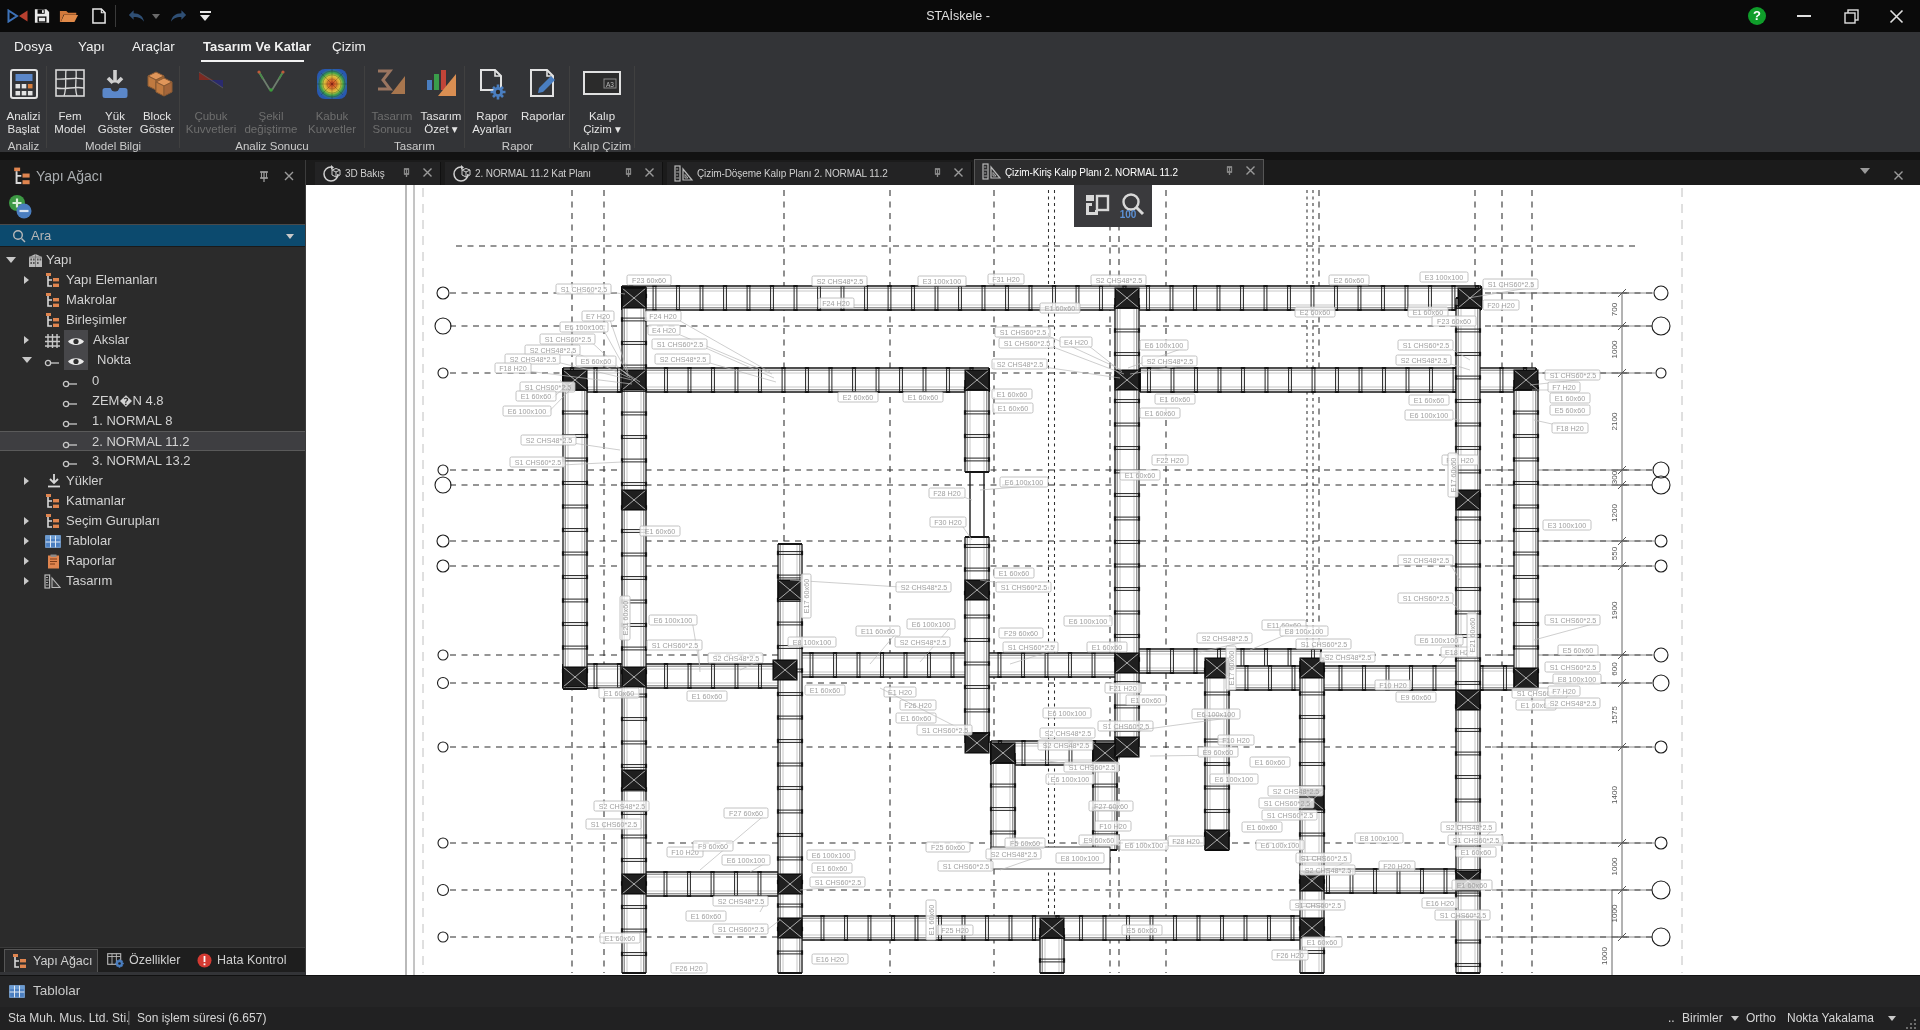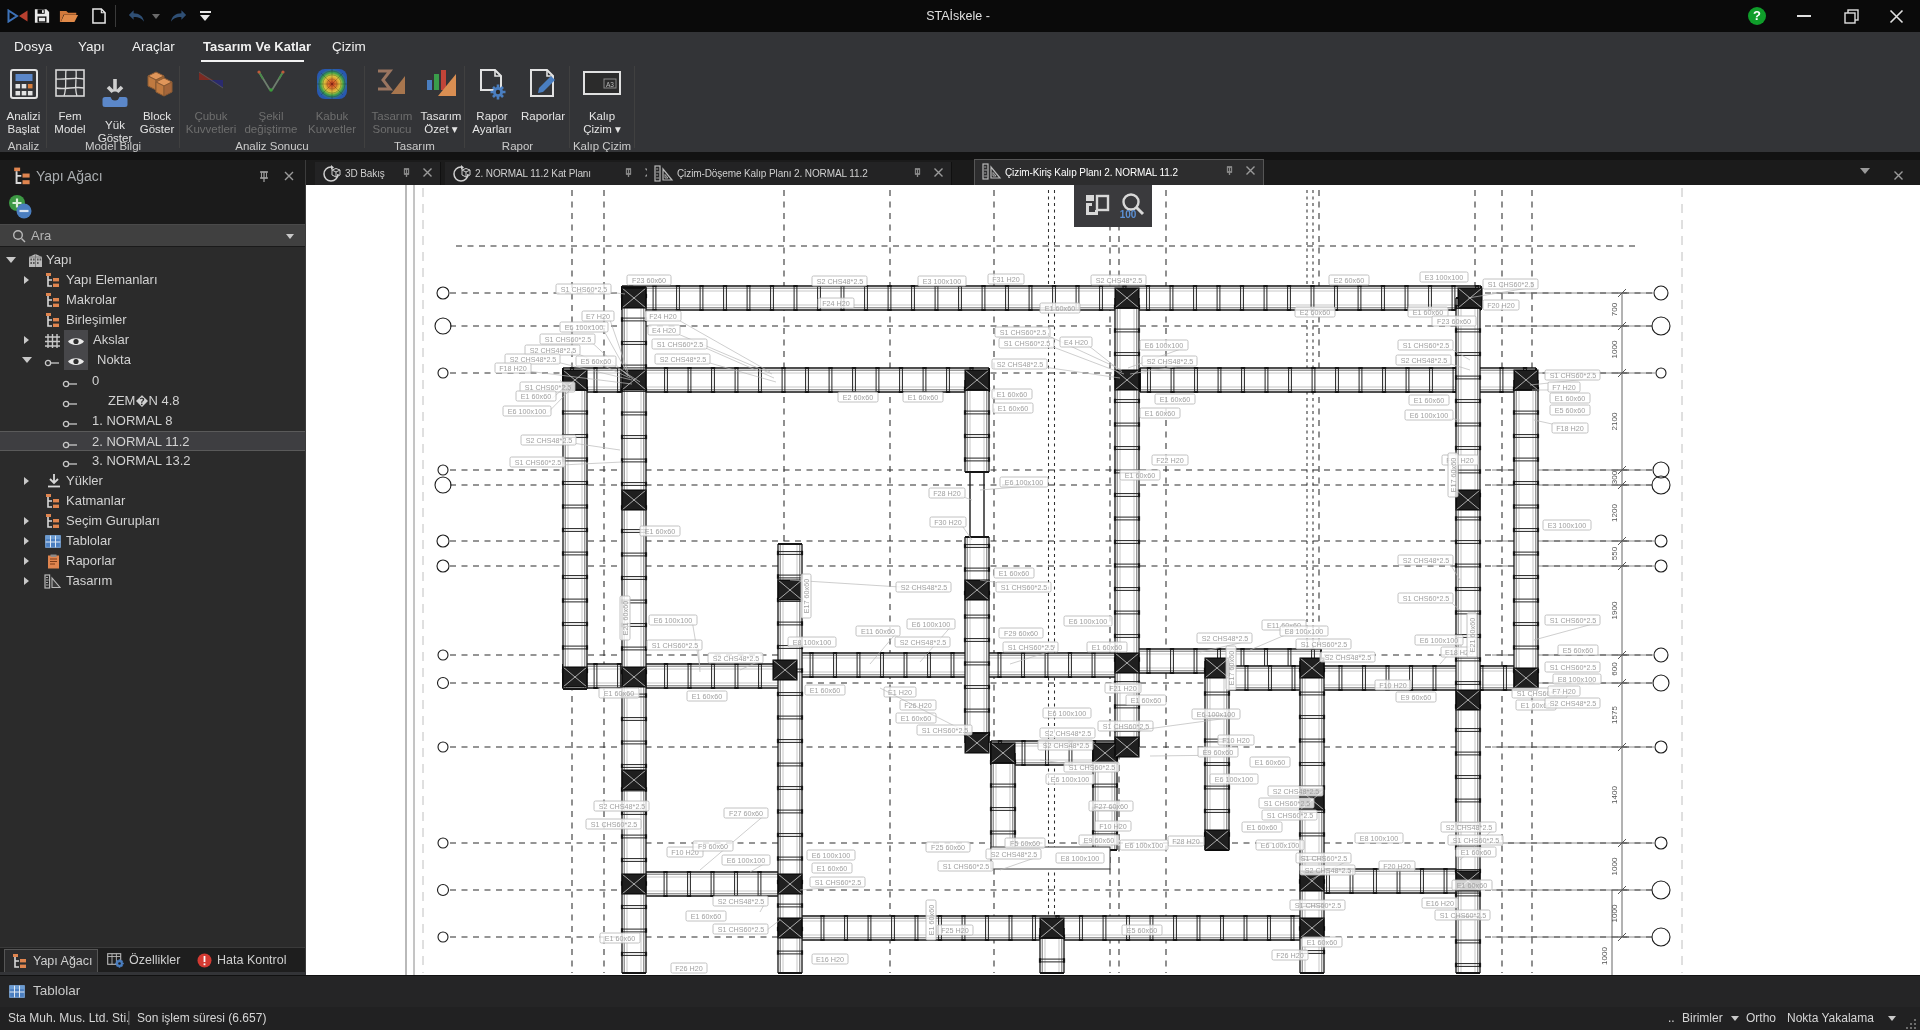--- a/index.html
+++ b/index.html
@@ -11,21 +11,21 @@
 .rsep{position:absolute;top:4px;height:82px;width:1px;background:#404040}
 .rbtn{position:absolute;text-align:center;color:#e4e4e4;font-size:11.5px;line-height:12.5px}
 .rbtn.dis{color:#6e6e6e}
 .grplabel{position:absolute;top:78px;color:#cbcbcb;font-size:11.5px;text-align:center}
 #band{position:absolute;left:0;top:152px;width:1920px;height:8px;background:#121212}
 #tabstrip{position:absolute;left:306px;top:160px;width:1614px;height:25px;background:#1b1b1b}
 .dtab{position:absolute;top:2px;height:23px;background:#232324;color:#cfcfcf;font-size:10px;letter-spacing:-0.1px;border-right:1px solid #101010}
 .dtab.active{top:-1px;height:26px;background:#2d2d2e;border:1px solid #565656;border-bottom:none;color:#fff}
 #panel{position:absolute;left:0;top:160px;width:306px;height:812px;background:#2b2b2b;border-right:1px solid #3c3c3c}
 #phead{position:absolute;left:0;top:0;width:100%;height:64px;background:#1b1b1b}
-#psearch{position:absolute;left:0;top:64px;width:100%;height:23px;background:#404040;border-top:1px solid #4a4a4a;border-bottom:1px solid #1a1a1a}
+#psearch{position:absolute;left:0;top:64px;width:100%;height:23px;background:#0c4a6e;border-top:1px solid #4a4a4a;border-bottom:1px solid #1a1a1a}
 .trow{position:absolute;left:0;width:100%;height:20px;color:#d2d2d2;font-size:13px;line-height:20px}
 .arrow-r{position:absolute;width:0;height:0;border-left:5px solid #c8c8c8;border-top:4px solid transparent;border-bottom:4px solid transparent;top:6px}
 .arrow-d{position:absolute;width:0;height:0;border-top:6px solid #c8c8c8;border-left:5px solid transparent;border-right:5px solid transparent;top:7px}
 #ptabs{position:absolute;left:0;top:787px;width:100%;height:25px;background:#1e1e1e;border-top:1px solid #3a3a3a}
 .ptab{position:absolute;top:1px;height:23px;font-size:12.5px;color:#cfcfcf;line-height:23px}
 #canvas{position:absolute;left:306px;top:185px;width:1614px;height:790px;background:#fff;overflow:hidden}
 #tablolarbar{position:absolute;left:0;top:975px;width:1920px;height:32px;background:#252526;border-top:1px solid #111}
 #statusbar{position:absolute;left:0;top:1007px;width:1920px;height:23px;background:#212122;color:#d6d6d6;font-size:12px}
 #overlaytool{position:absolute;left:768px;top:0px;width:78px;height:42px;background:#3a3a3d;display:flex;align-items:center}
 svg text{font-family:"Liberation Sans",sans-serif}
@@ -104,21 +104,21 @@
         </svg></div>
       <div style="position:absolute;left:0;top:44px;width:100%">Analizi<br>Başlat</div>
     </div>
     <div class="rbtn" style="left:48px;top:4px;width:44px;height:86px">
       <div style="position:absolute;left:0;top:2px;width:100%;text-align:center"><svg width="32" height="30" viewBox="0 0 32 30">
           <rect x="2" y="2" width="28" height="26" fill="none" stroke="#d8d8d8" stroke-width="1.6"></rect>
           <path d="M12 2 C11 10 13 20 10 28 M22 2 C23 11 20 20 23 28 M2 11 C10 12 22 9 30 11 M2 20 C12 22 20 18 30 20" fill="none" stroke="#d8d8d8" stroke-width="1.3"></path>
         </svg></div>
       <div style="position:absolute;left:0;top:44px;width:100%">Fem<br>Model</div>
     </div>
-    <div class="rbtn" style="left:94px;top:13px;width:42px;height:86px">
+    <div class="rbtn" style="left:94px;top:4px;width:42px;height:86px">
       <div style="position:absolute;left:0;top:2px;width:100%;text-align:center"><svg width="32" height="32" viewBox="0 0 32 32">
           <path d="M16 2 v13 M9 10 L16 17 L23 10" stroke="#cfcfcf" stroke-width="3.6" fill="none"></path>
           <path d="M6 20 h20 a2.5 2.5 0 0 1 2.5 2.5 v5 a2.5 2.5 0 0 1 -2.5 2.5 h-20 a2.5 2.5 0 0 1 -2.5 -2.5 v-5 a2.5 2.5 0 0 1 2.5 -2.5" fill="#5b87c9"></path>
           <circle cx="16" cy="19" r="4.5" fill="#333437"></circle>
         </svg></div>
       <div style="position:absolute;left:0;top:44px;width:100%">Yük<br>Göster</div>
     </div>
     <div class="rbtn" style="left:136px;top:4px;width:42px;height:86px">
       <div style="position:absolute;left:0;top:2px;width:100%;text-align:center"><svg width="34" height="30" viewBox="0 0 34 30">
           <g stroke="#8a5a33" stroke-width="1">
@@ -250,21 +250,21 @@
         </svg></span>
       <span style="position:absolute;left:30px;top:1px;line-height:22px;white-space:nowrap">2. NORMAL 11.2 Kat Planı</span>
       <span style="position:absolute;right:27px;top:5px"><svg width="12" height="12" viewBox="0 0 12 12" style="vertical-align:-1px">
           <path d="M3 2 h5 M5.5 2 v5 M3 7 h5 M5.5 7 v3" stroke="#8a8a8a" stroke-width="1.3"></path>
           <rect x="3.4" y="2" width="4.2" height="5" fill="none" stroke="#8a8a8a" stroke-width="1.1"></rect>
         </svg></span>
       <span style="position:absolute;right:7px;top:5px"><svg width="11" height="11" viewBox="0 0 11 11" style="vertical-align:-1px">
           <path d="M1.5 1.5 L9.5 9.5 M9.5 1.5 L1.5 9.5" stroke="#9a9a9a" stroke-width="1.4"></path>
         </svg></span>
     </div>
-    <div class="dtab" style="left:341px;width:305px">
+    <div class="dtab" style="left:361px;width:305px">
       <span style="position:absolute;left:7px;top:3px"><svg width="20" height="17" viewBox="0 0 20 17" style="vertical-align:-3px">
           <rect x="1" y="1" width="5" height="15" fill="none" stroke="#b9b9b9" stroke-width="1.2"></rect>
           <path d="M2.2 4 h2 M2.2 7 h3 M2.2 10 h2 M2.2 13 h3" stroke="#b9b9b9" stroke-width="0.9"></path>
           <path d="M9 15 L18 15 L9 4 Z" fill="none" stroke="#b9b9b9" stroke-width="1.2"></path>
           <path d="M11 13 L14 13 L11 9.5 Z" fill="none" stroke="#b9b9b9" stroke-width="0.9"></path>
         </svg></span>
       <span style="position:absolute;left:30px;top:1px;line-height:22px;white-space:nowrap">Çizim-Döşeme Kalıp Planı 2. NORMAL 11.2</span>
       <span style="position:absolute;right:27px;top:5px"><svg width="12" height="12" viewBox="0 0 12 12" style="vertical-align:-1px">
           <path d="M3 2 h5 M5.5 2 v5 M3 7 h5 M5.5 7 v3" stroke="#8a8a8a" stroke-width="1.3"></path>
           <rect x="3.4" y="2" width="4.2" height="5" fill="none" stroke="#8a8a8a" stroke-width="1.1"></rect>
@@ -401,21 +401,21 @@
             <circle cx="4" cy="4" r="2.6" fill="none" stroke="#c9c9c9" stroke-width="1.3"></circle>
             <path d="M7 4 H15" stroke="#c9c9c9" stroke-width="1.3"></path>
           </svg></span>
         <span class="abs" style="left:92px">0</span>
       </div>
       <div class="trow" style="top:231px;">
         <span class="abs" style="left:62px;top:3px"><svg width="16" height="8" viewBox="0 0 16 8">
             <circle cx="4" cy="4" r="2.6" fill="none" stroke="#c9c9c9" stroke-width="1.3"></circle>
             <path d="M7 4 H15" stroke="#c9c9c9" stroke-width="1.3"></path>
           </svg></span>
-        <span class="abs" style="left:108px">ZEM�N 4.8</span>
+        <span class="abs" style="left:92px">ZEM�N 4.8</span>
       </div>
       <div class="trow" style="top:251px;">
         <span class="abs" style="left:62px;top:3px"><svg width="16" height="8" viewBox="0 0 16 8">
             <circle cx="4" cy="4" r="2.6" fill="none" stroke="#c9c9c9" stroke-width="1.3"></circle>
             <path d="M7 4 H15" stroke="#c9c9c9" stroke-width="1.3"></path>
           </svg></span>
         <span class="abs" style="left:92px">1. NORMAL 8</span>
       </div>
       <div class="trow" style="top:271px;background:#3e3e41;border-top:1px solid #5a5a5a;border-bottom:1px solid #5a5a5a;">
         <span class="abs" style="left:62px;top:3px"><svg width="16" height="8" viewBox="0 0 16 8">

